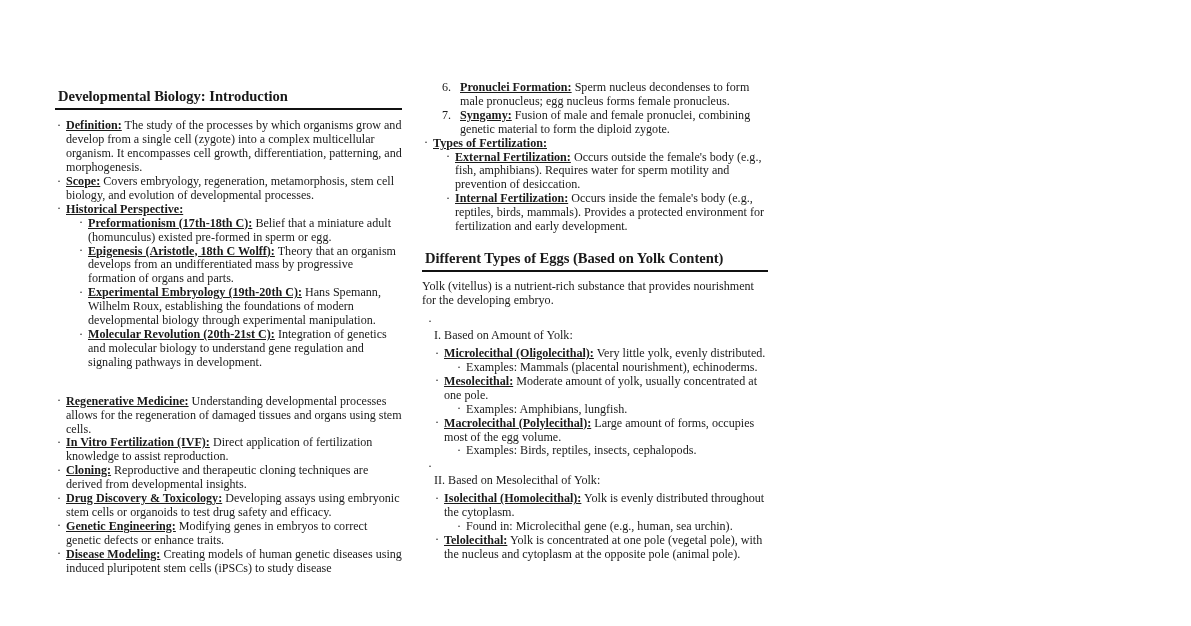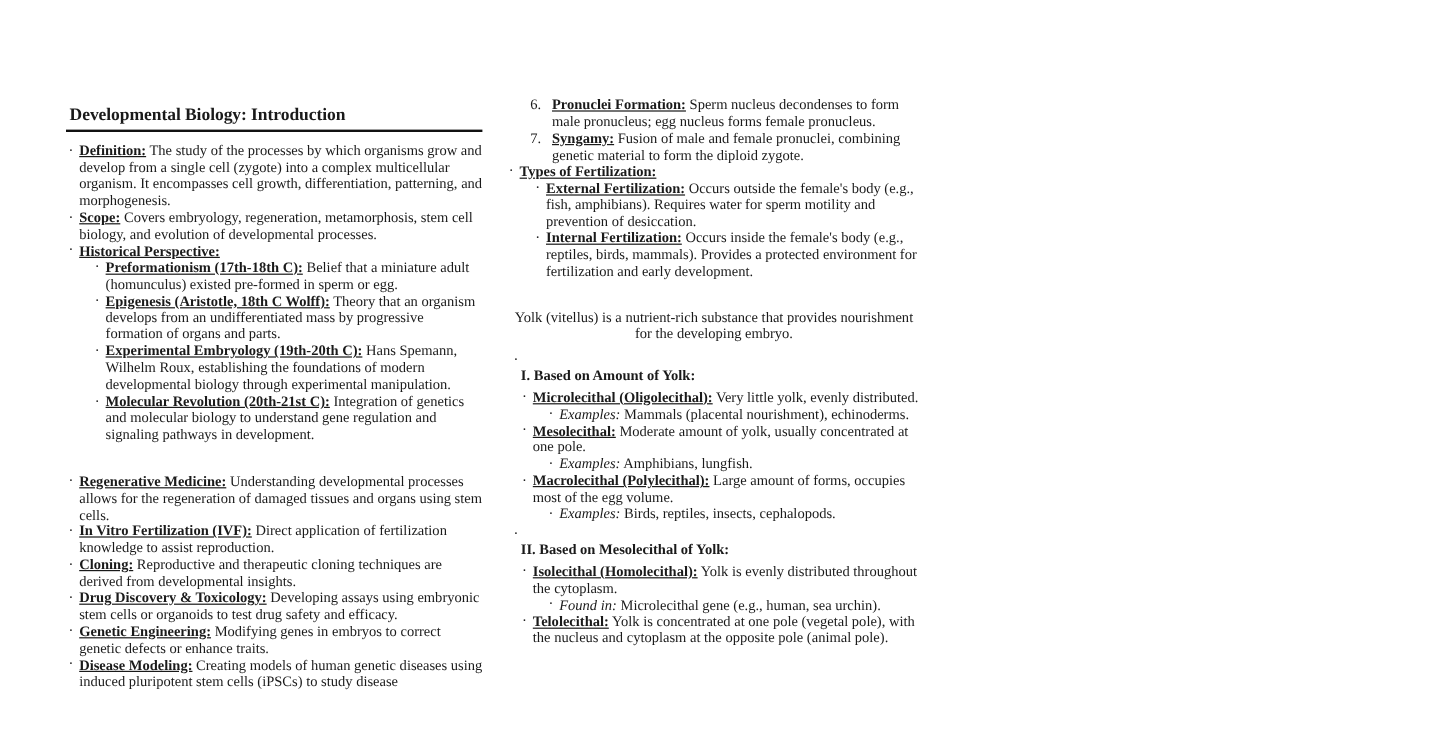--- a/index.html
+++ b/index.html
@@ -62,21 +62,21 @@
     line-height: 13.9px;
   }
   ul.lvl2 {
     margin-left: 11px;
   }
   ul.lvl3 {
     margin-left: 11px;
   }
 
   .b { font-weight: bold; text-decoration: underline; }
-  .i { font-style: italic; }
+  .i { }
 
   
   ol.numlist {
     list-style: none;
     margin: 0;
     padding: 0;
   }
   ol.numlist > li {
     position: relative;
     padding-left: 38px;
@@ -95,29 +95,28 @@
     height: 10px;
     padding-left: 11px;
   }
   .empty-bullet > .bullet {
     position: absolute;
     left: 6px;
     top: -4px;
   }
 
   .roman-head {
-    font-weight: bold;
+    font-weight: normal;
     padding-left: 12px;
     margin: 0;
   }
 
   .intro-para {
     margin: 8px 0 0 0;
     padding-left: 0;
-    text-align: center;
   }
 
   .gap-sm { height: 6px; }
   .gap-md { height: 11px; }
   .gap-lg { height: 16px; }
   .gap-xs { height: 4px; }
 </style>
 </head>
 <body>
 
@@ -225,20 +224,21 @@
           <li>
             <span class="bullet">·</span>
             <span class="b">Internal Fertilization:</span><span> Occurs inside the female's body (e.g., reptiles, birds, mammals). Provides a protected environment for fertilization and early development.</span>
           </li>
         </ul>
       </li>
     </ul>
 
     <div class="gap-lg"></div>
 
+    <h2 class="section-heading">Different Types of Eggs (Based on Yolk Content)</h2>
 
     <p class="intro-para">Yolk (vitellus) is a nutrient-rich substance that provides nourishment for the developing embryo.</p>
 
     <div class="gap-md"></div>
 
     <div class="empty-bullet">
       <span class="bullet">·</span>
     </div>
 
     <div class="roman-head">I. Based on Amount of Yolk:</div>

